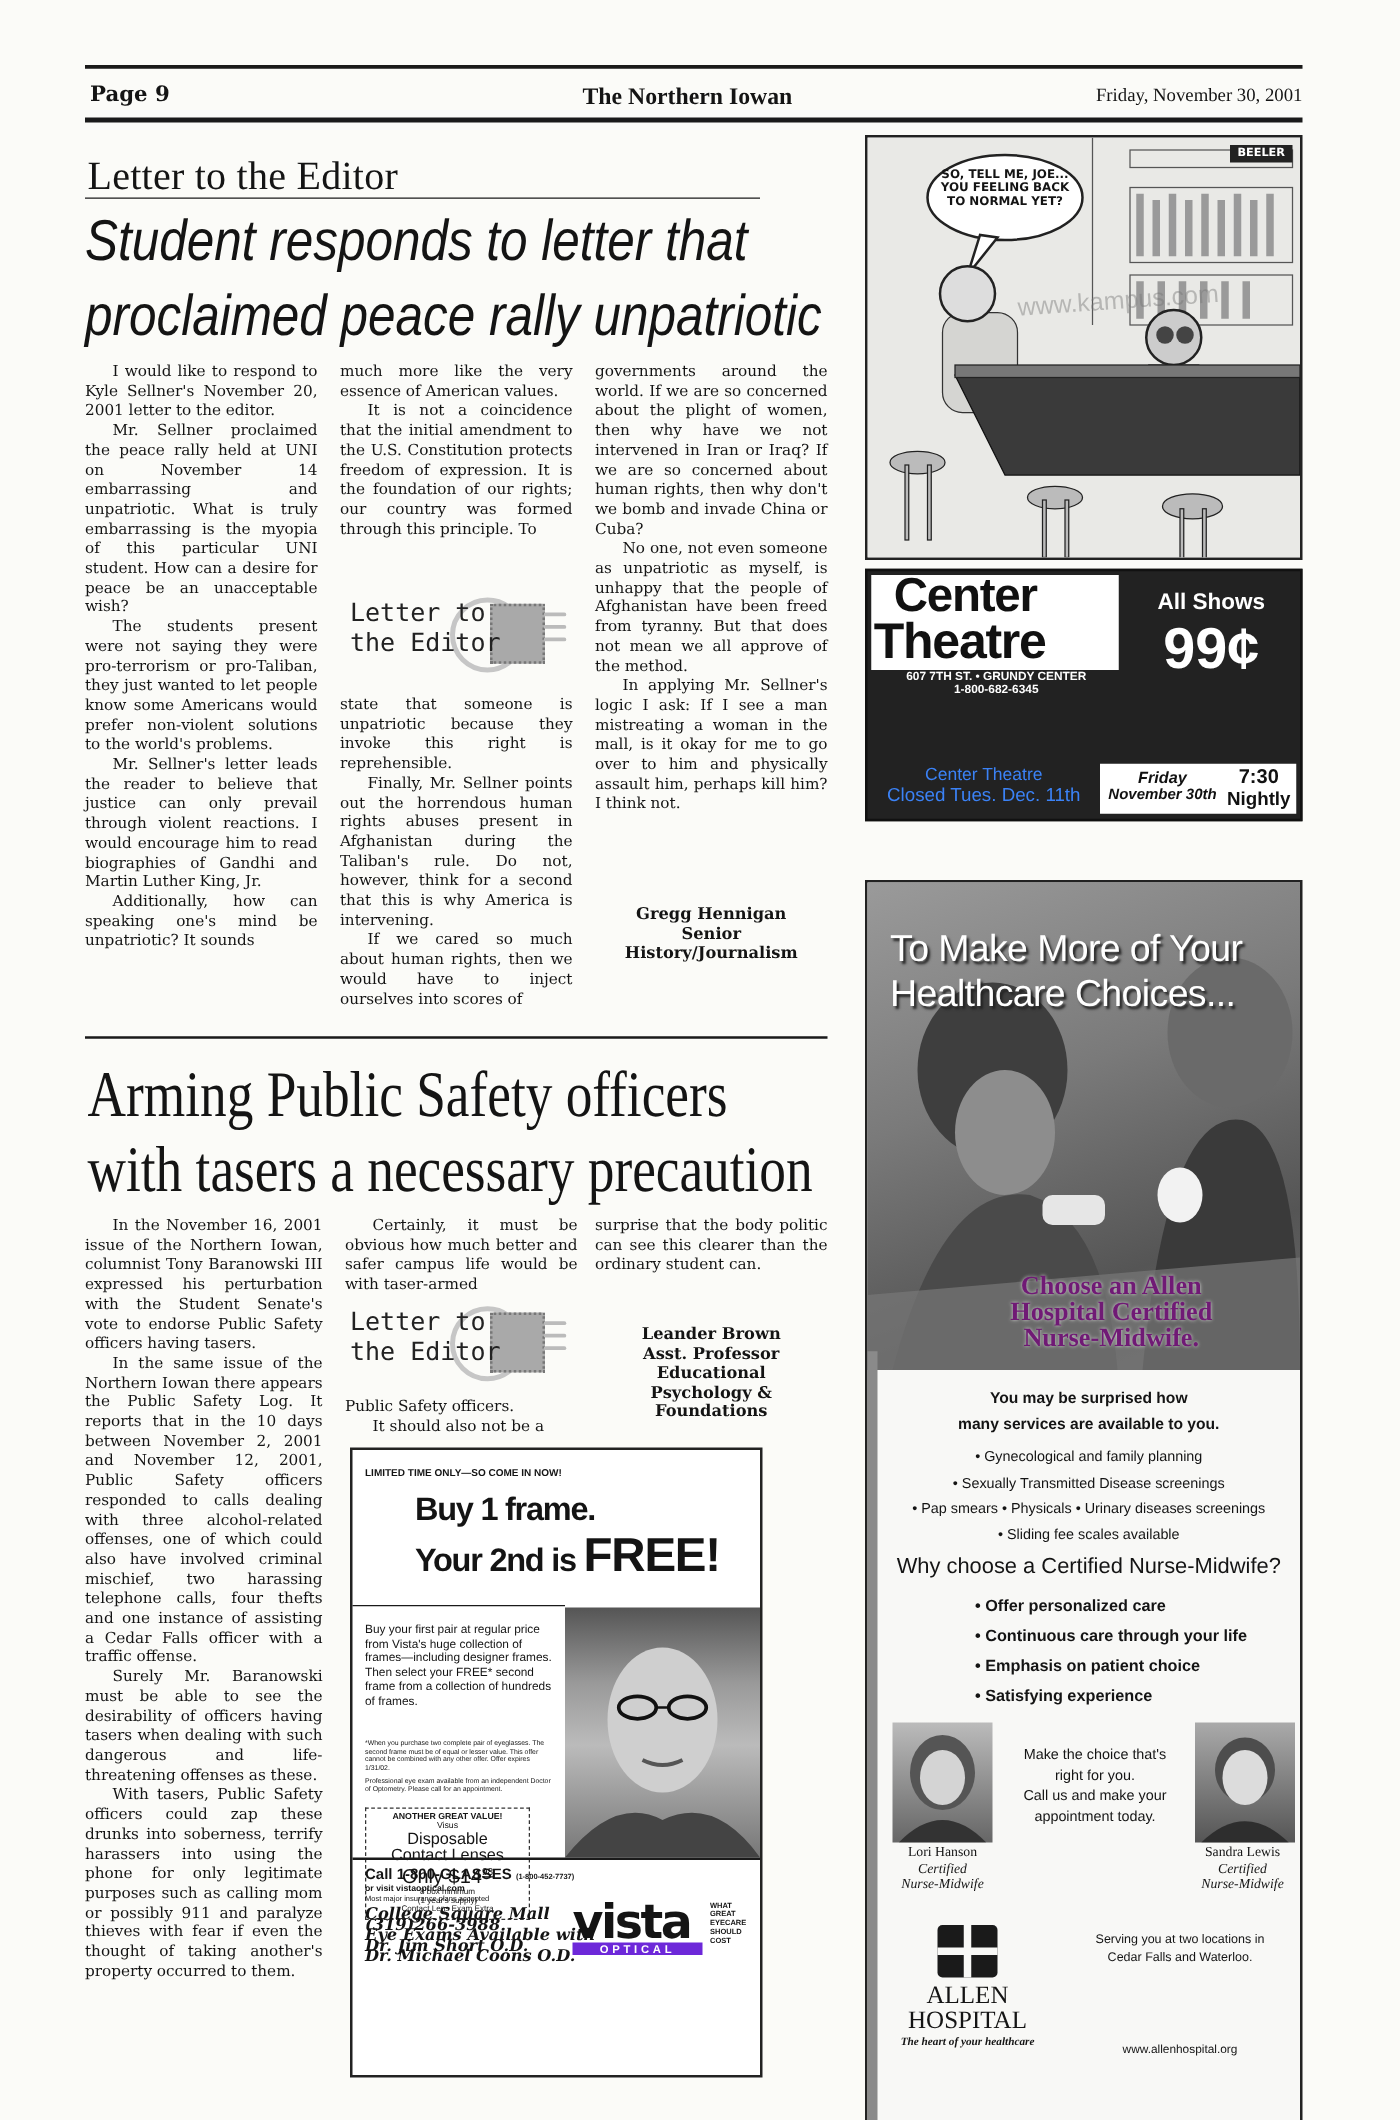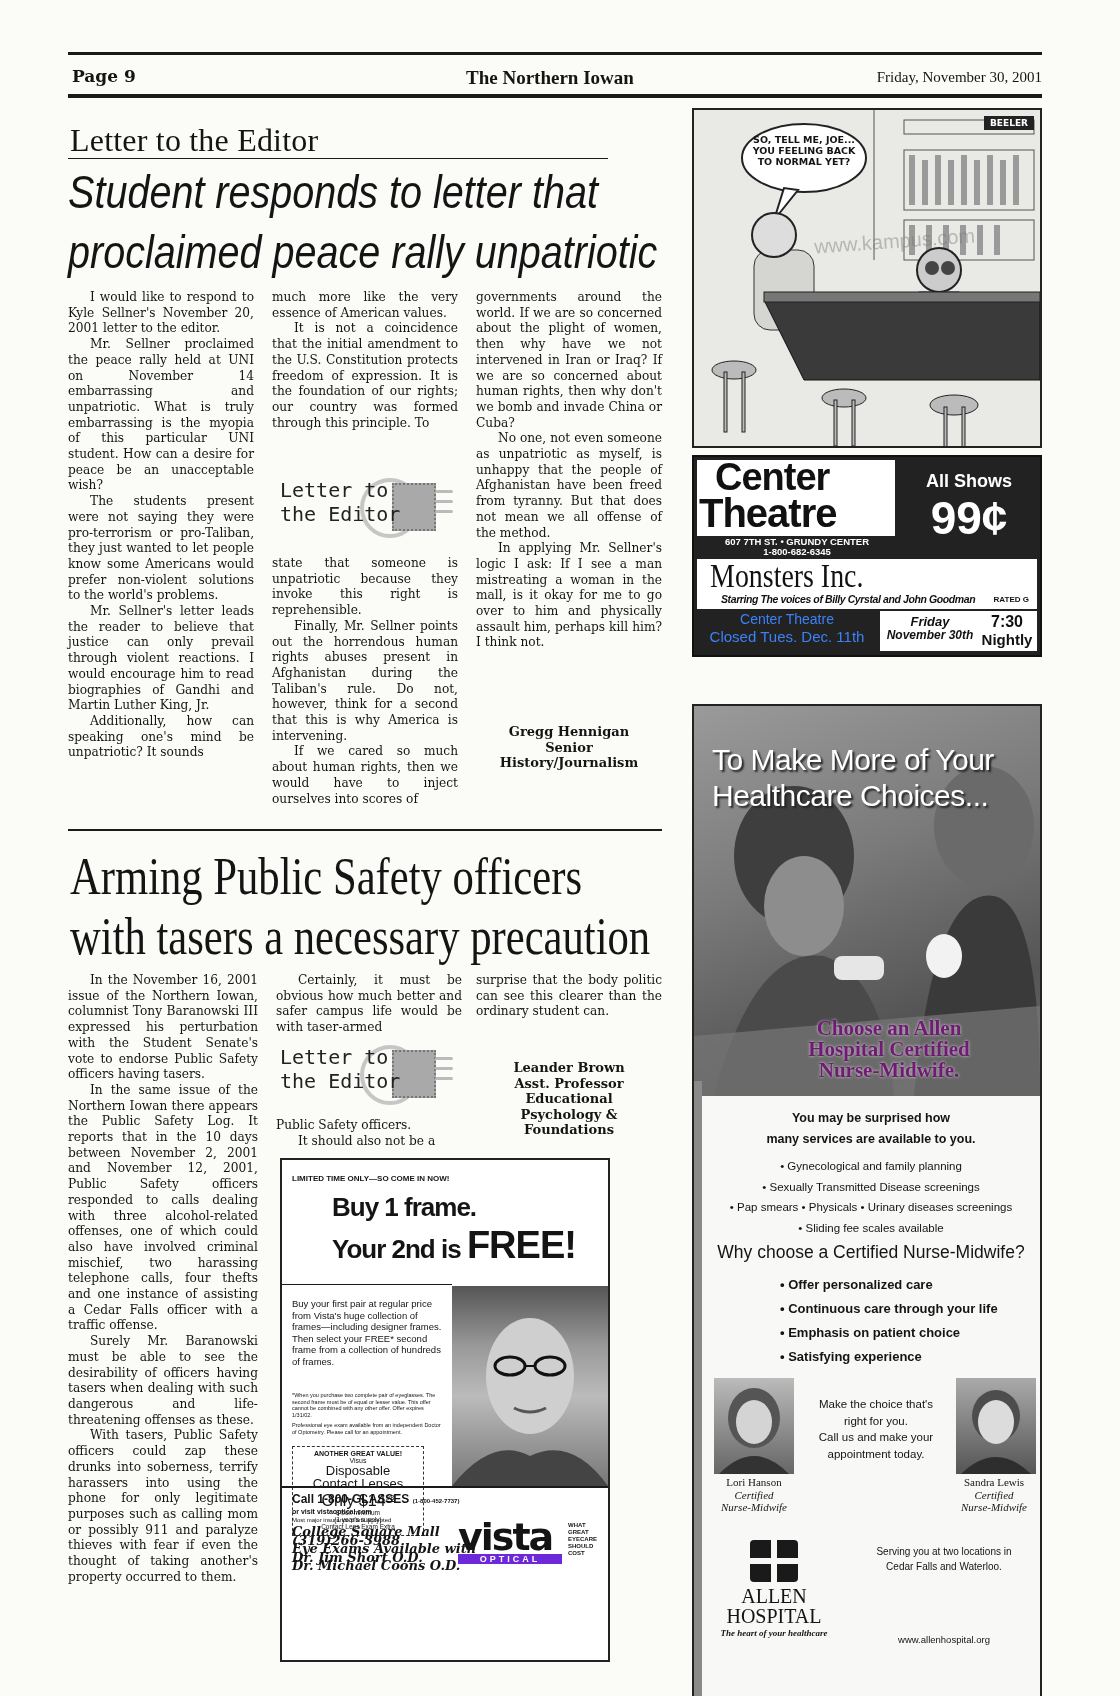--- a/index.html
+++ b/index.html
@@ -87,21 +87,21 @@
 </div>
 
 <div class="col" style="left:272px; top:556px; width:186px;">
   <p class="noindent">state that someone is unpatriotic because they invoke this right is reprehensible.</p>
   <p>Finally, Mr. Sellner points out the horrendous human rights abuses present in Afghanistan during the Taliban's rule. Do not, however, think for a second that this is why America is intervening.</p>
   <p>If we cared so much about human rights, then we would have to inject ourselves into scores of</p>
 </div>
 
 <div class="col" style="left:476px; top:290px; width:186px;">
   <p class="noindent">governments around the world. If we are so concerned about the plight of women, then why have we not intervened in Iran or Iraq? If we are so concerned about human rights, then why don't we bomb and invade China or Cuba?</p>
-  <p>No one, not even someone as unpatriotic as myself, is unhappy that the people of Afghanistan have been freed from tyranny. But that does not mean we all offense of the method.</p>
+  <p>No one, not even someone as unpatriotic as myself, is unhappy that the people of Afghanistan have been freed from tyranny. But that does not mean we all approve of the method.</p>
   <p>In applying Mr. Sellner's logic I ask: If I see a man mistreating a woman in the mall, is it okay for me to go over to him and physically assault him, perhaps kill him? I think not.</p>
 </div>
 
 <div class="sig" style="left:476px; top:724px; width:186px;">
   <div>Gregg Hennigan</div>
   <div>Senior</div>
   <div>History/Journalism</div>
 </div>
 
 <div class="rule" style="left:68px; top:829px; width:594px; height:1.5px;"></div>
@@ -203,25 +203,20 @@
 
 <div class="theatre">
   <div class="abs" style="left:3px; top:3px; width:198px; height:76px; background:#fff; color:#111;">
     <div style="font-weight:bold; font-size:38px; line-height:34px; padding-left:18px; letter-spacing:-1px;">Center</div>
     <div style="font-weight:bold; font-size:40px; line-height:38px; padding-left:2px; letter-spacing:-1px;">Theatre</div>
   </div>
   <div class="abs center" style="left:3px; top:80px; width:200px; font-size:9.5px; font-weight:bold; line-height:10px;">607 7TH ST. • GRUNDY CENTER</div>
   <div class="abs center" style="left:3px; top:90px; width:200px; font-size:9.5px; font-weight:bold; line-height:10px;">1-800-682-6345</div>
   <div class="abs center" style="left:210px; top:14px; width:130px; font-size:18px; font-weight:bold;">All Shows</div>
   <div class="abs center" style="left:210px; top:36px; width:130px; font-size:46px; font-weight:bold; line-height:50px; color:#fff;">99¢</div>
-  <div class="abs" style="left:3px; top:102px; width:340px; height:50px; background:#fff; color:#111;">
-    <div style="font-family:'Liberation Serif',serif; font-size:34px; line-height:34px; padding-left:16px; transform:scaleX(0.82); transform-origin:left top; white-space:nowrap;">Monsters Inc.</div>
-    <div style="font-style:italic; font-weight:bold; font-size:10.5px; padding-left:24px; letter-spacing:-0.4px;">Starring The voices of Billy Cyrstal and John Goodman</div>
-    <div class="abs" style="right:8px; top:36px; font-size:8px; font-weight:bold;">RATED G</div>
-  </div>
   <div class="abs center" style="left:3px; top:154px; width:180px; font-size:14px; line-height:17px; color:#3b82f6;">
     <div>Center Theatre</div>
     <div style="font-size:15px;">Closed Tues. Dec. 11th</div>
   </div>
   <div class="abs" style="left:186px; top:154px; width:157px; height:40px; background:#fff; color:#111;">
     <div class="abs center" style="left:4px; top:4px; width:92px; font-style:italic; font-weight:bold; font-size:13px; line-height:13px;">Friday</div>
     <div class="abs center" style="left:0px; top:18px; width:100px; font-style:italic; font-weight:bold; font-size:12px; line-height:13px;">November 30th</div>
     <div class="abs center" style="left:98px; top:2px; width:58px; font-weight:bold; font-size:16px;">7:30</div>
     <div class="abs center" style="left:98px; top:20px; width:58px; font-weight:bold; font-size:15px;">Nightly</div>
   </div>

